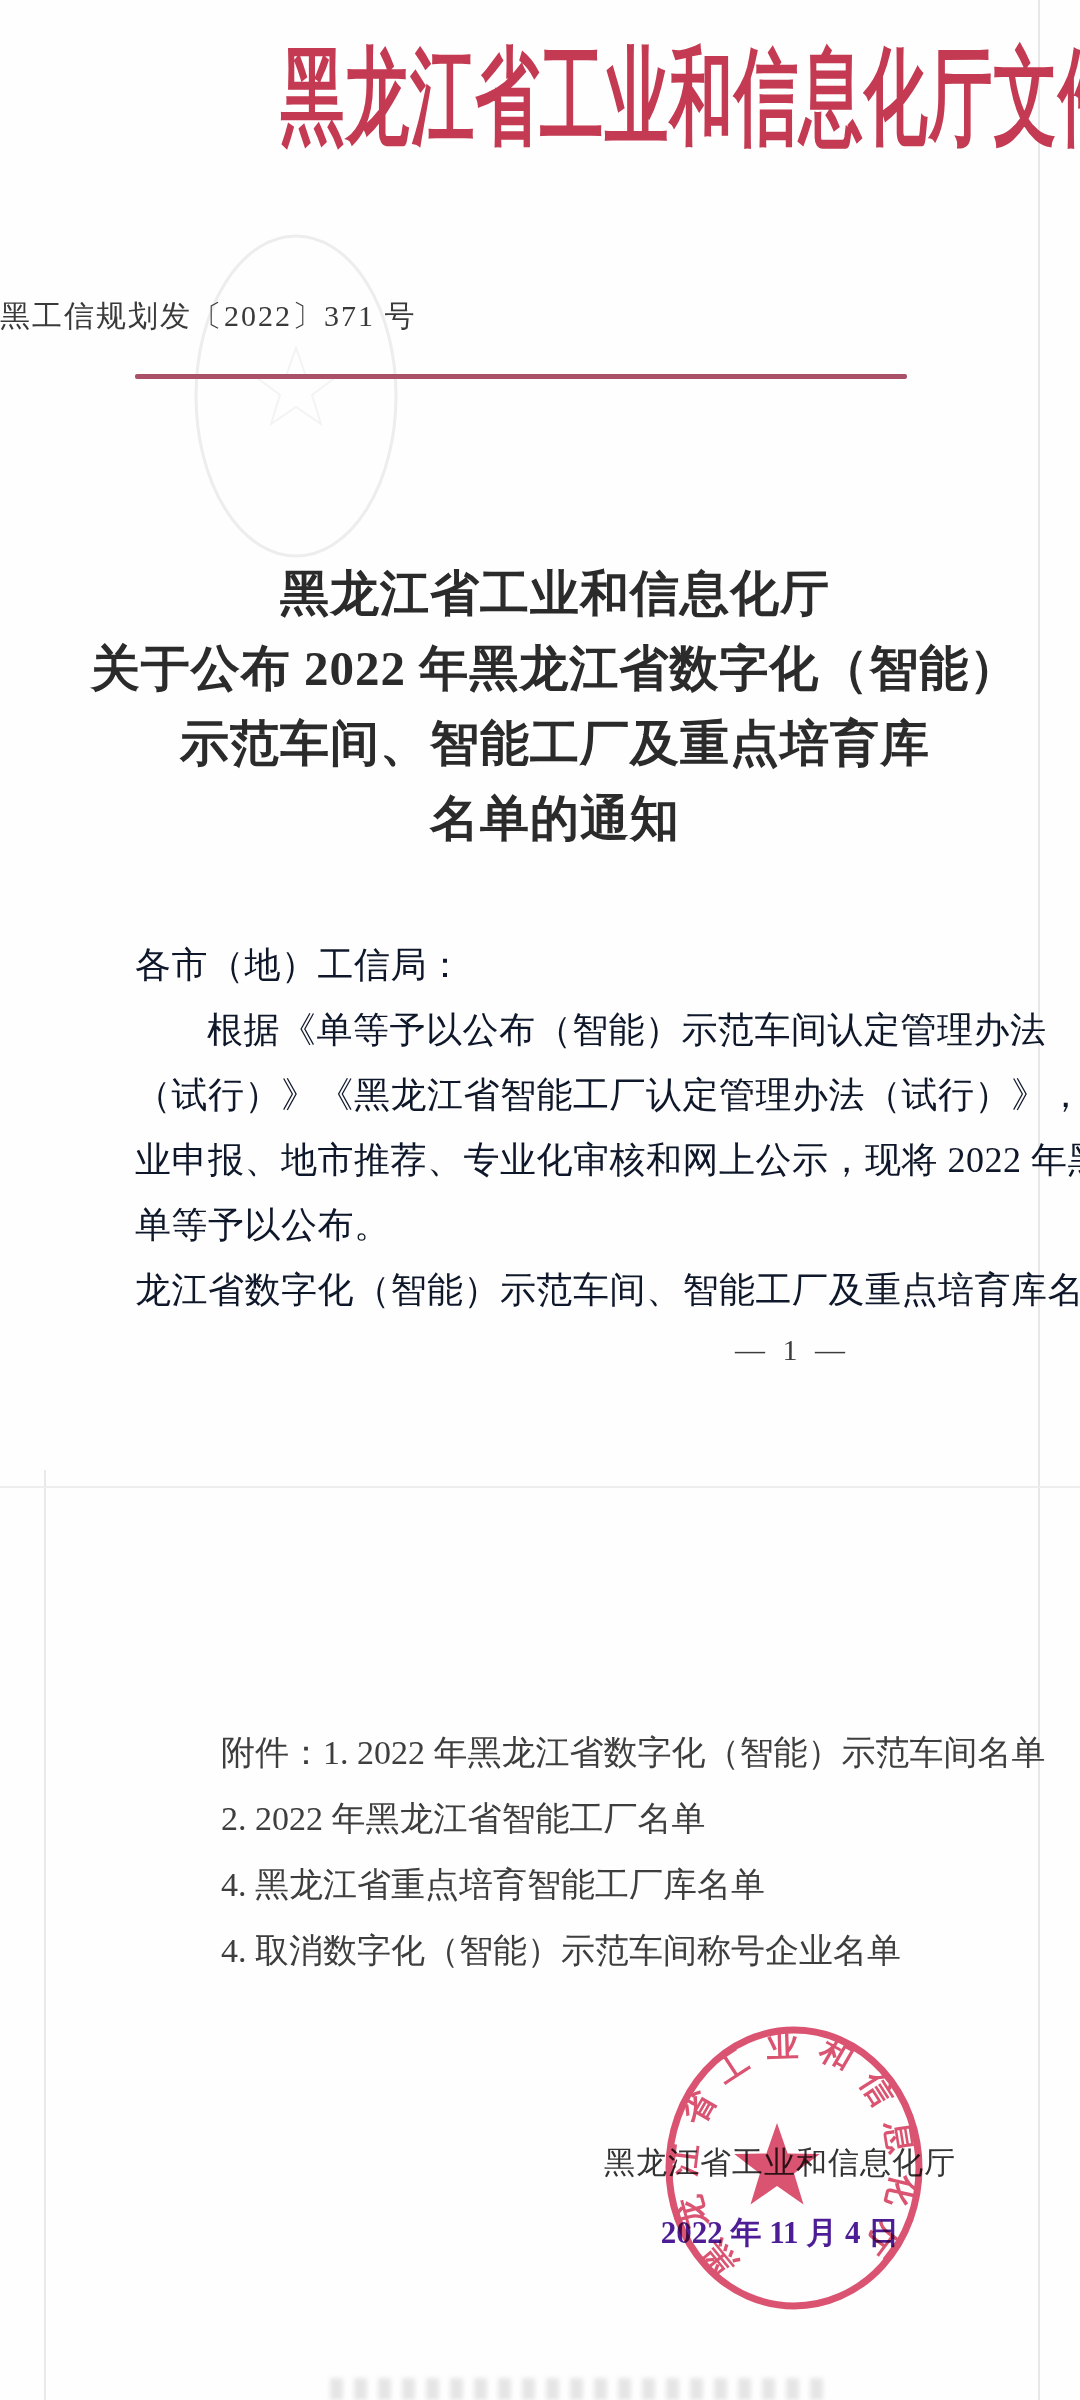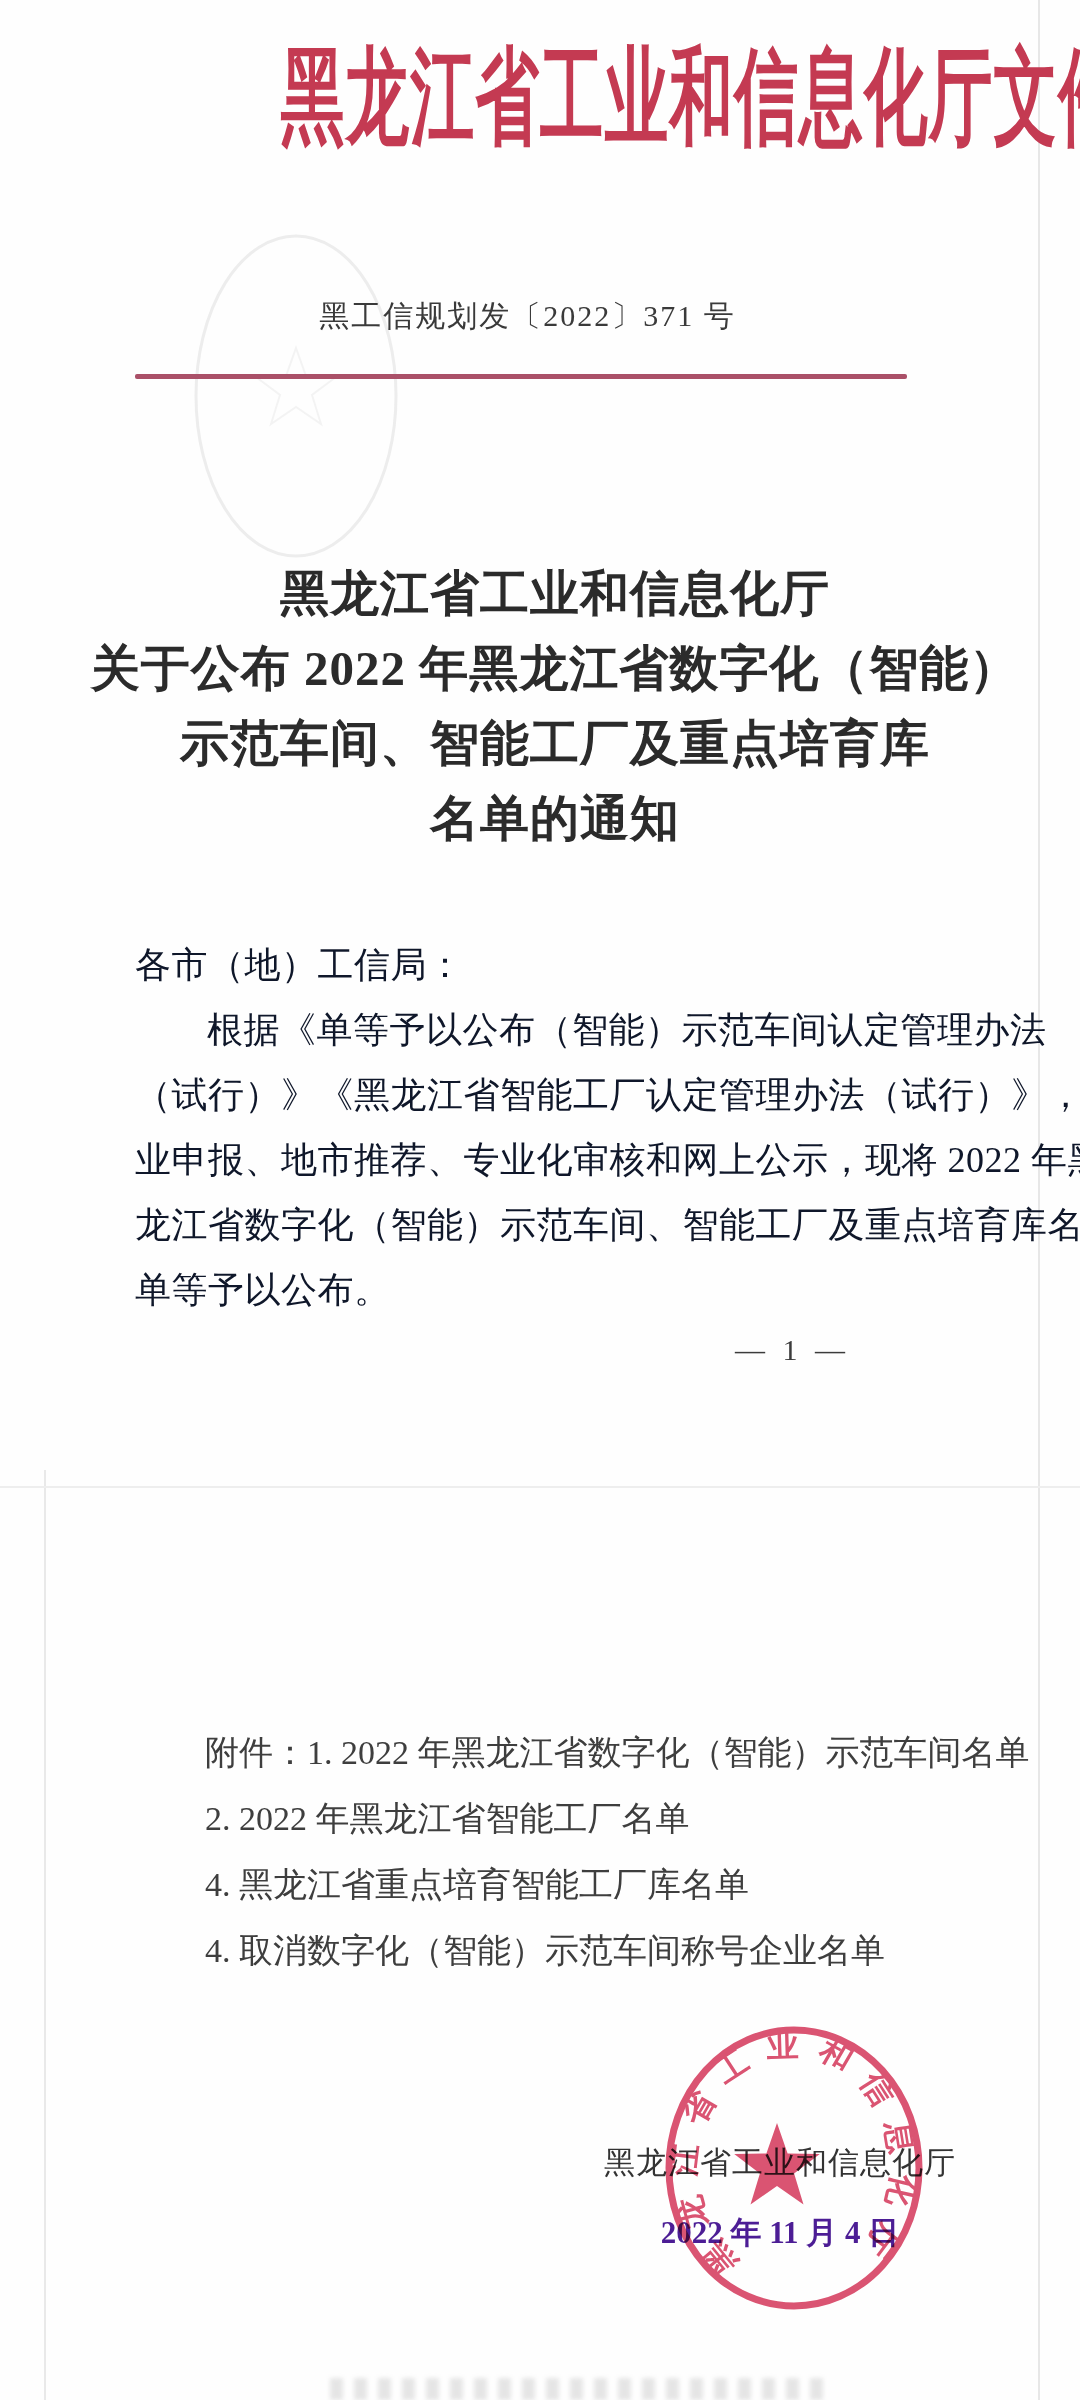--- a/index.html
+++ b/index.html
@@ -12,41 +12,41 @@
   .edge.right{left:1038px;top:0;width:2px;height:2400px;opacity:.85;}
   .edge.left{left:44px;top:1470px;width:2px;height:930px;opacity:.8;}
   .page-break{position:absolute;left:0;top:1486px;width:1080px;height:2px;background:#eeeeee;}
 
   
   .masthead{position:absolute;top:26px;left:0;width:1080px;text-align:center;white-space:nowrap;}
   .masthead span{
     display:inline-block;font-size:106px;font-weight:bold;color:#c43a52;
     transform:scaleX(0.60);transform-origin:center;letter-spacing:2px;
   }
-  .doc-number{position:absolute;top:296px;left:0;width:1055px;text-align:center;
+  .doc-number{position:absolute;top:296px;left:0;width:1055px;
     font-size:30px;color:#3a3a3a;letter-spacing:2px;}
   .red-rule{position:absolute;top:374px;left:135px;width:772px;height:5px;background:#aa5068;border-radius:2px;}
 
   
   .ghost-seal{position:absolute;left:190px;top:230px;opacity:.65;}
 
   
   .doc-title{position:absolute;top:556px;left:15px;width:1080px;text-align:center;
     font-size:49px;font-weight:bold;color:#2b2b2b;line-height:75px;letter-spacing:1px;}
 
   
   .intro{position:absolute;top:933px;left:135px;width:815px;font-size:36px;line-height:65px;
     color:#0f172a;letter-spacing:.5px;white-space:nowrap;}
   .intro .indent{padding-left:72px;}
   .page-num{position:absolute;top:1333px;left:735px;font-size:30px;color:#3c3c3c;letter-spacing:5px;}
 
   
   .attachments{position:absolute;top:1720px;left:205px;font-size:34px;line-height:66px;
     color:#3e3e3e;white-space:nowrap;}
-  .attachments .row{display:block;}
+  .attachments .row{display:block;margin-left:16px;}
   .attachments .row.cont{}
 
   
   .signature{position:absolute;top:2142px;left:600px;width:360px;text-align:center;
     font-size:31px;color:#333;letter-spacing:1px;white-space:nowrap;}
   .sign-date{position:absolute;top:2212px;left:620px;width:320px;text-align:center;
     font-size:31px;color:#4c1d95;white-space:nowrap;font-weight:bold;}
   .seal{position:absolute;left:660px;top:2022px;opacity:.88;mix-blend-mode:multiply;}
 
   
@@ -79,22 +79,22 @@
     <div>关于公布 2022 年黑龙江省数字化（智能）</div>
     <div>示范车间、智能工厂及重点培育库</div>
     <div>名单的通知</div>
   </div>
 
   <div class="intro">
     <div>各市（地）工信局：</div>
     <div class="indent">根据《单等予以公布（智能）示范车间认定管理办法</div>
     <div>（试行）》《黑龙江省智能工厂认定管理办法（试行）》，经企</div>
     <div>业申报、地市推荐、专业化审核和网上公示，现将 2022 年黑</div>
+    <div>单等予以公布。</div>
     <div>龙江省数字化（智能）示范车间、智能工厂及重点培育库名</div>
-    <div>单等予以公布。</div>
   </div>
 
   <div class="page-num">— 1 —</div>
 
   <div class="page-break"></div>
 
   <div class="attachments">
     <div class="row">
       <span>附件：</span><span>1. 2022 年黑龙江省数字化（智能）示范车间名单</span>
     </div>

